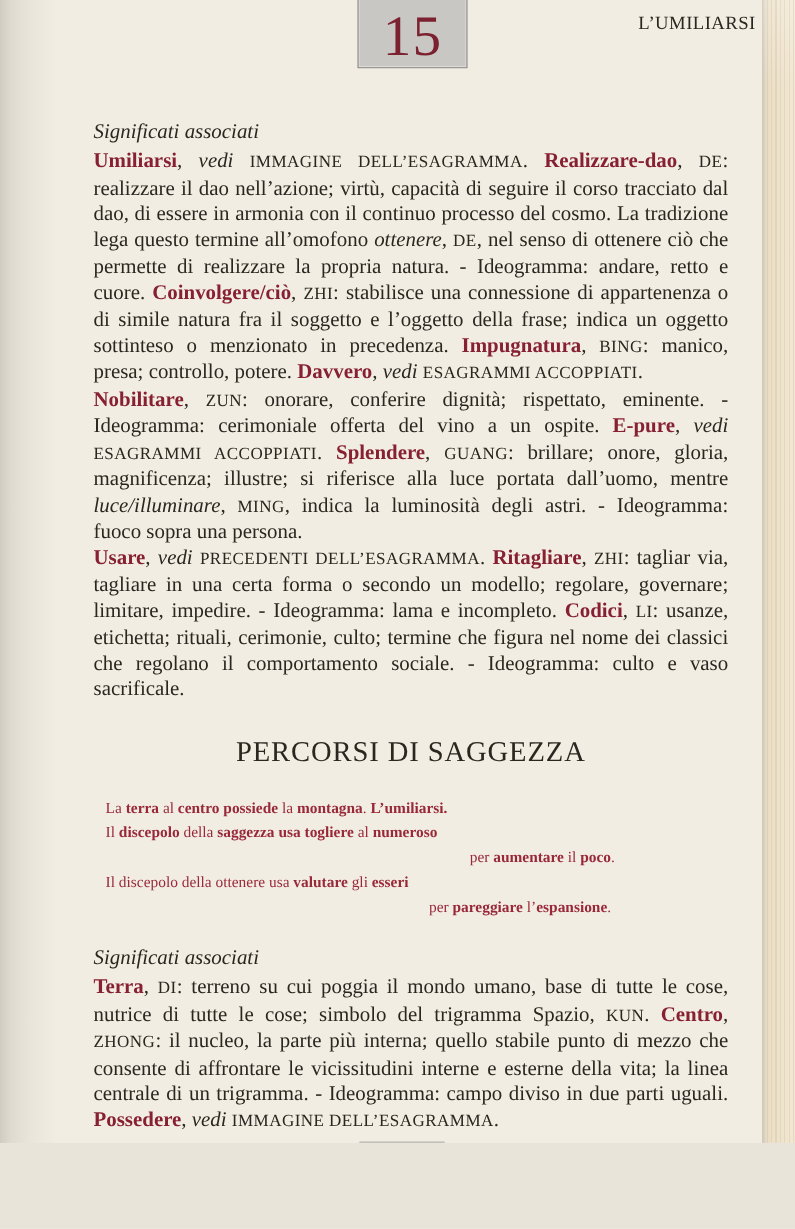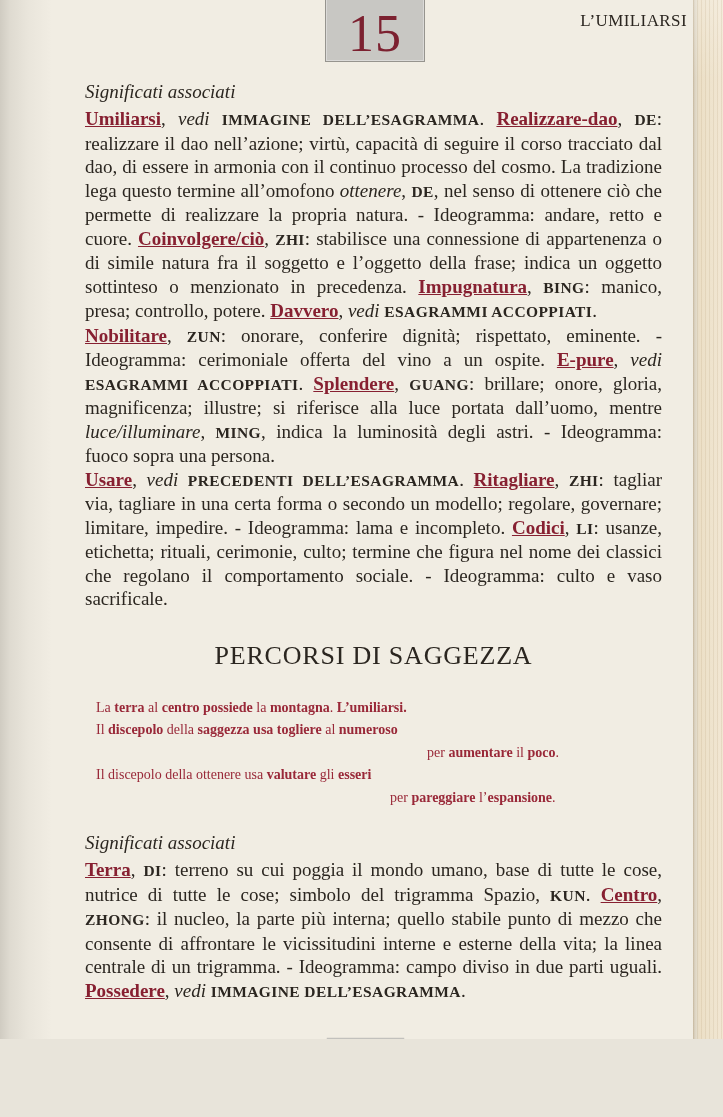--- a/index.html
+++ b/index.html
@@ -43,34 +43,34 @@
   }
   .chapter-num{
     font-size:52px;line-height:1;color:var(--num-red);
     padding-top:8px;letter-spacing:1px;
   }
   .running-title{
     position:absolute;top:11px;right:36px;
     font-size:17px;letter-spacing:.4px;color:var(--ink);
   }
   .content{
-    position:absolute;left:85px;top:80px;width:577px;
+    position:absolute;left:85px;top:108px;width:577px;
   }
   .assoc-label{
     font-style:italic;font-size:19px;line-height:24px;margin:0 0 3px 0;
   }
   .label2{margin-top:22px;}
   .para{
     margin:0;font-size:19px;line-height:23.5px;text-align:justify;
     text-justify:inter-word;
   }
   .seg-p{}
-  .seg-rb{color:var(--red);font-weight:bold;text-decoration:underline;}
+  .seg-rb{color:var(--red);font-weight:bold;}
   .seg-i{font-style:italic;}
-  .seg-sc{font-size:15.5px;letter-spacing:.4px;font-weight:bold;}
+  .seg-sc{font-size:15.5px;letter-spacing:.4px;}
   .wisdom-heading{
     margin:30px 0 26px 0;text-align:center;font-weight:normal;
     font-size:26px;letter-spacing:.8px;color:var(--ink);
   }
   .verse{font-size:14px;line-height:22.5px;}
   .verse-line{padding-left:11px;white-space:nowrap;}
   .verse-line.indent-a{padding-left:342px;}
   .verse-line.indent-b{padding-left:305px;}
   .seg-v{color:var(--verse);}
   .seg-vb{color:var(--verse);font-weight:bold;}

